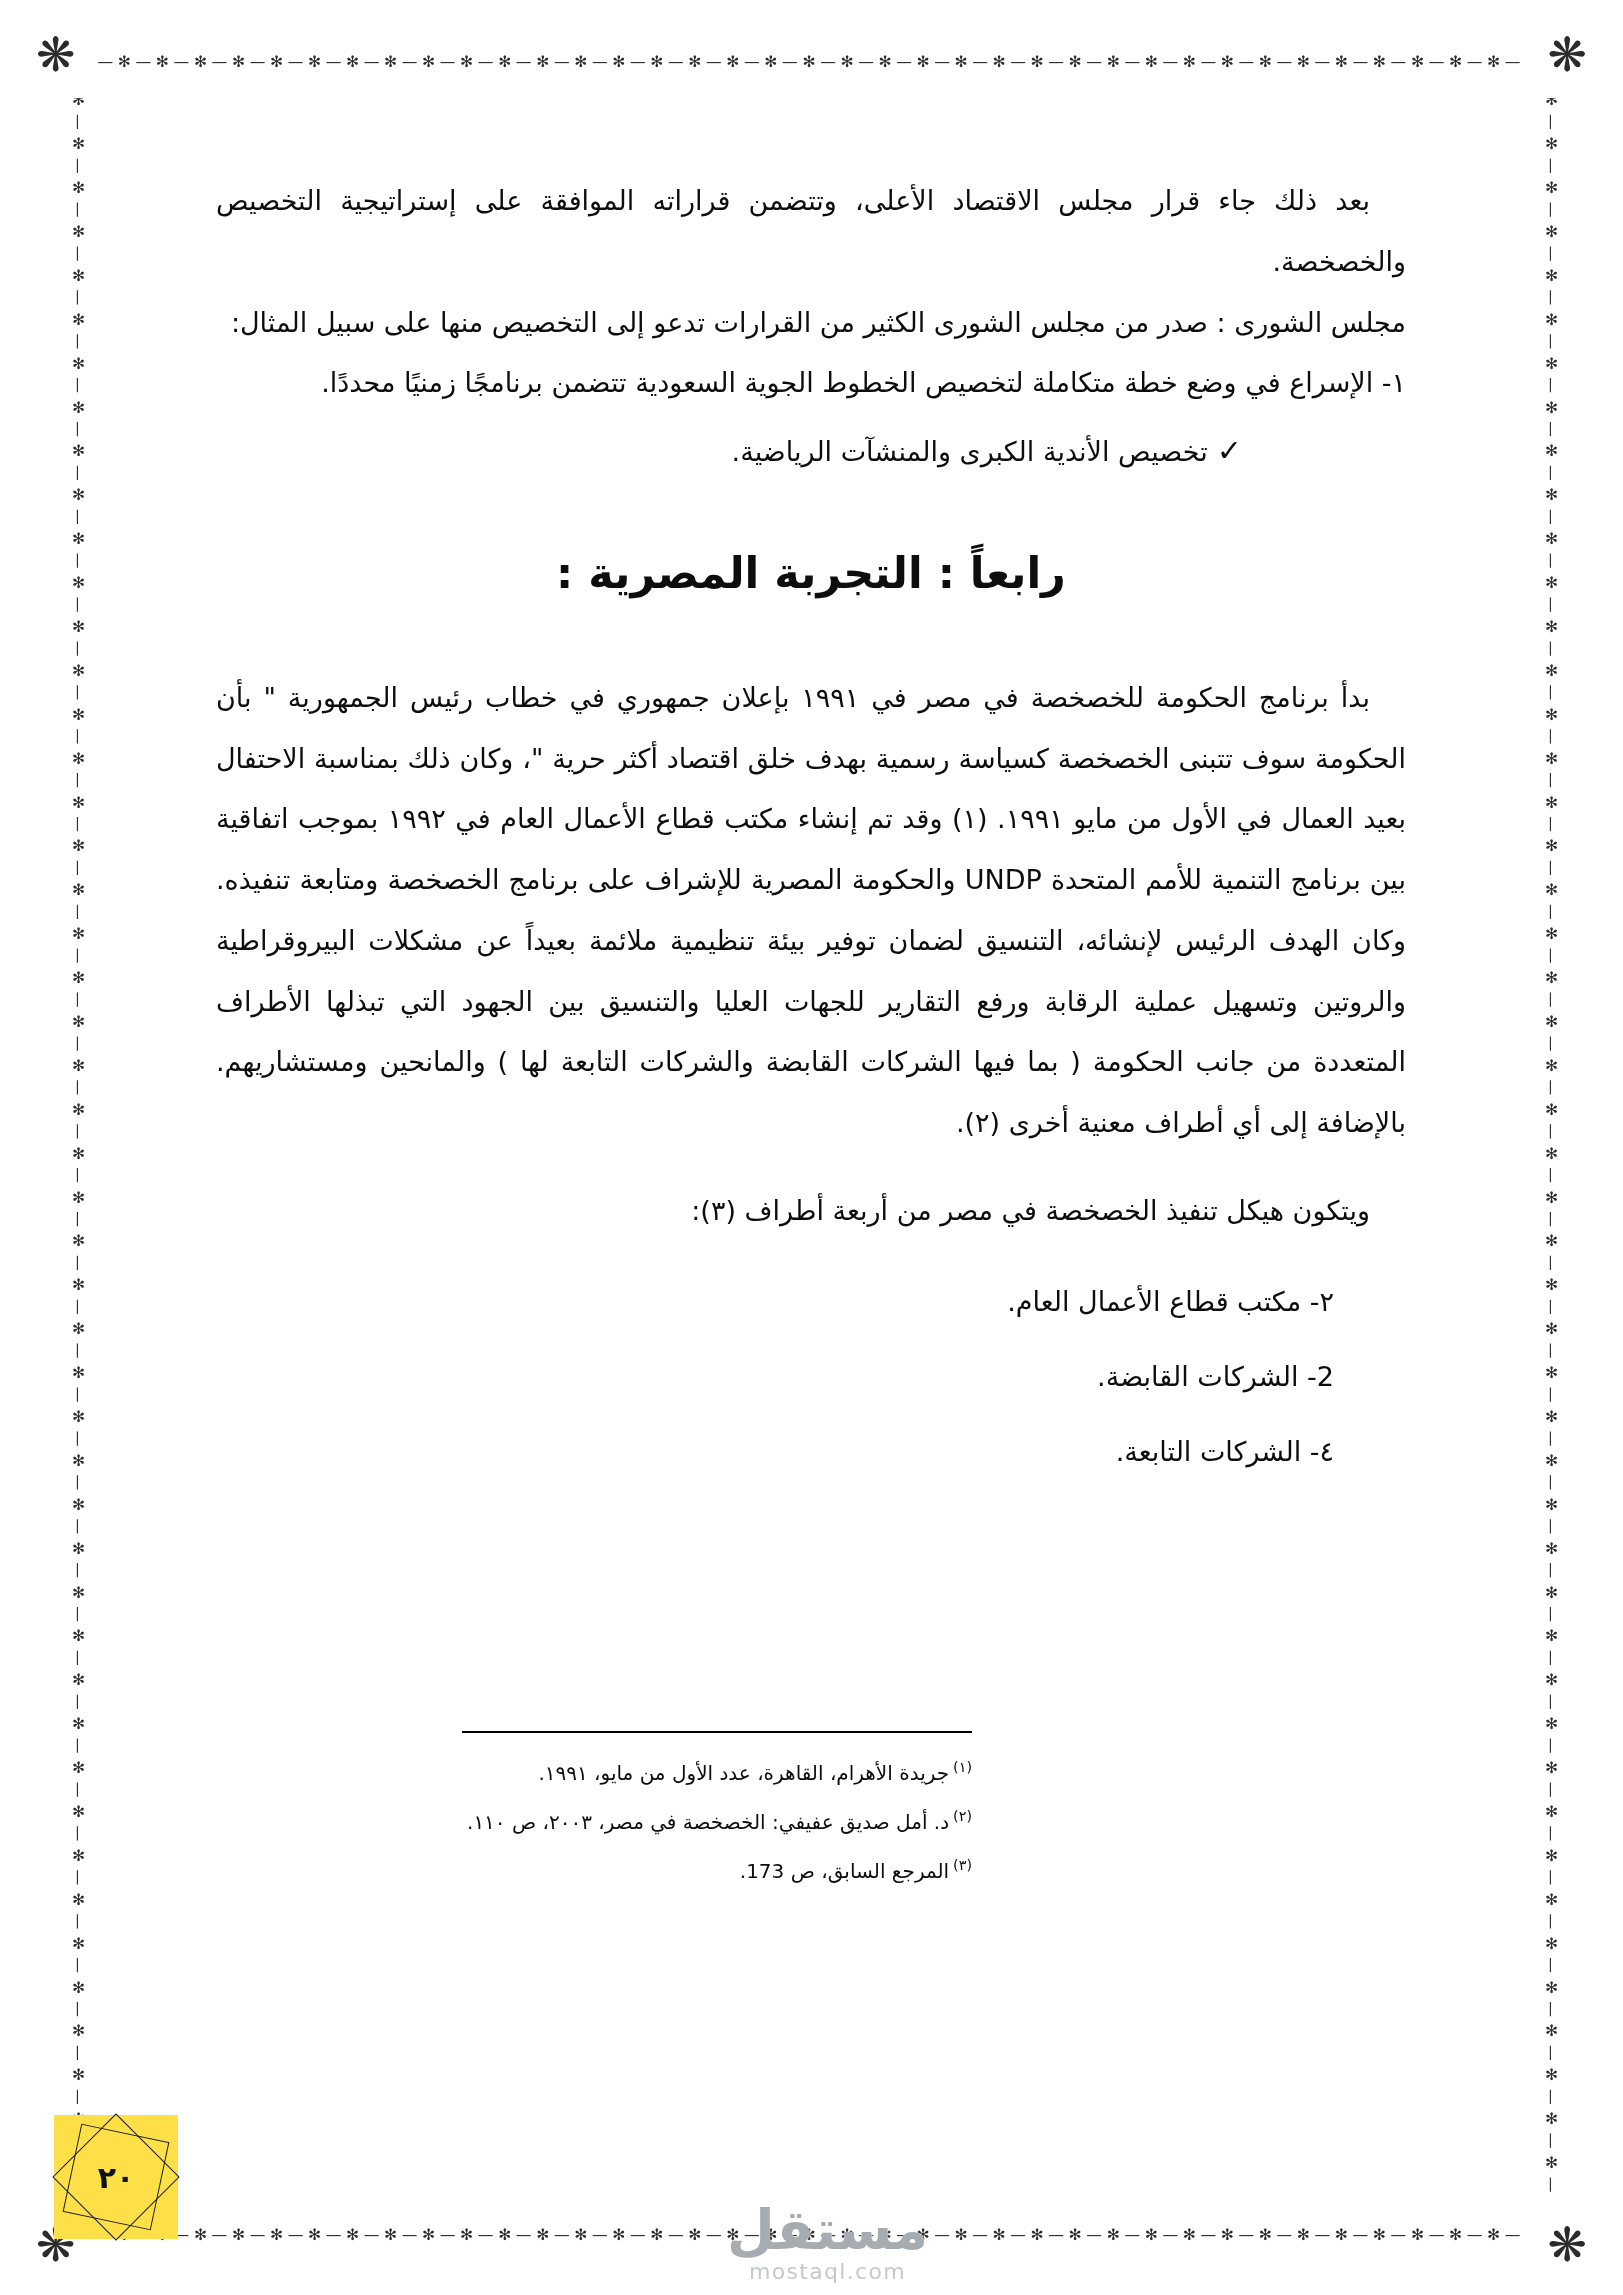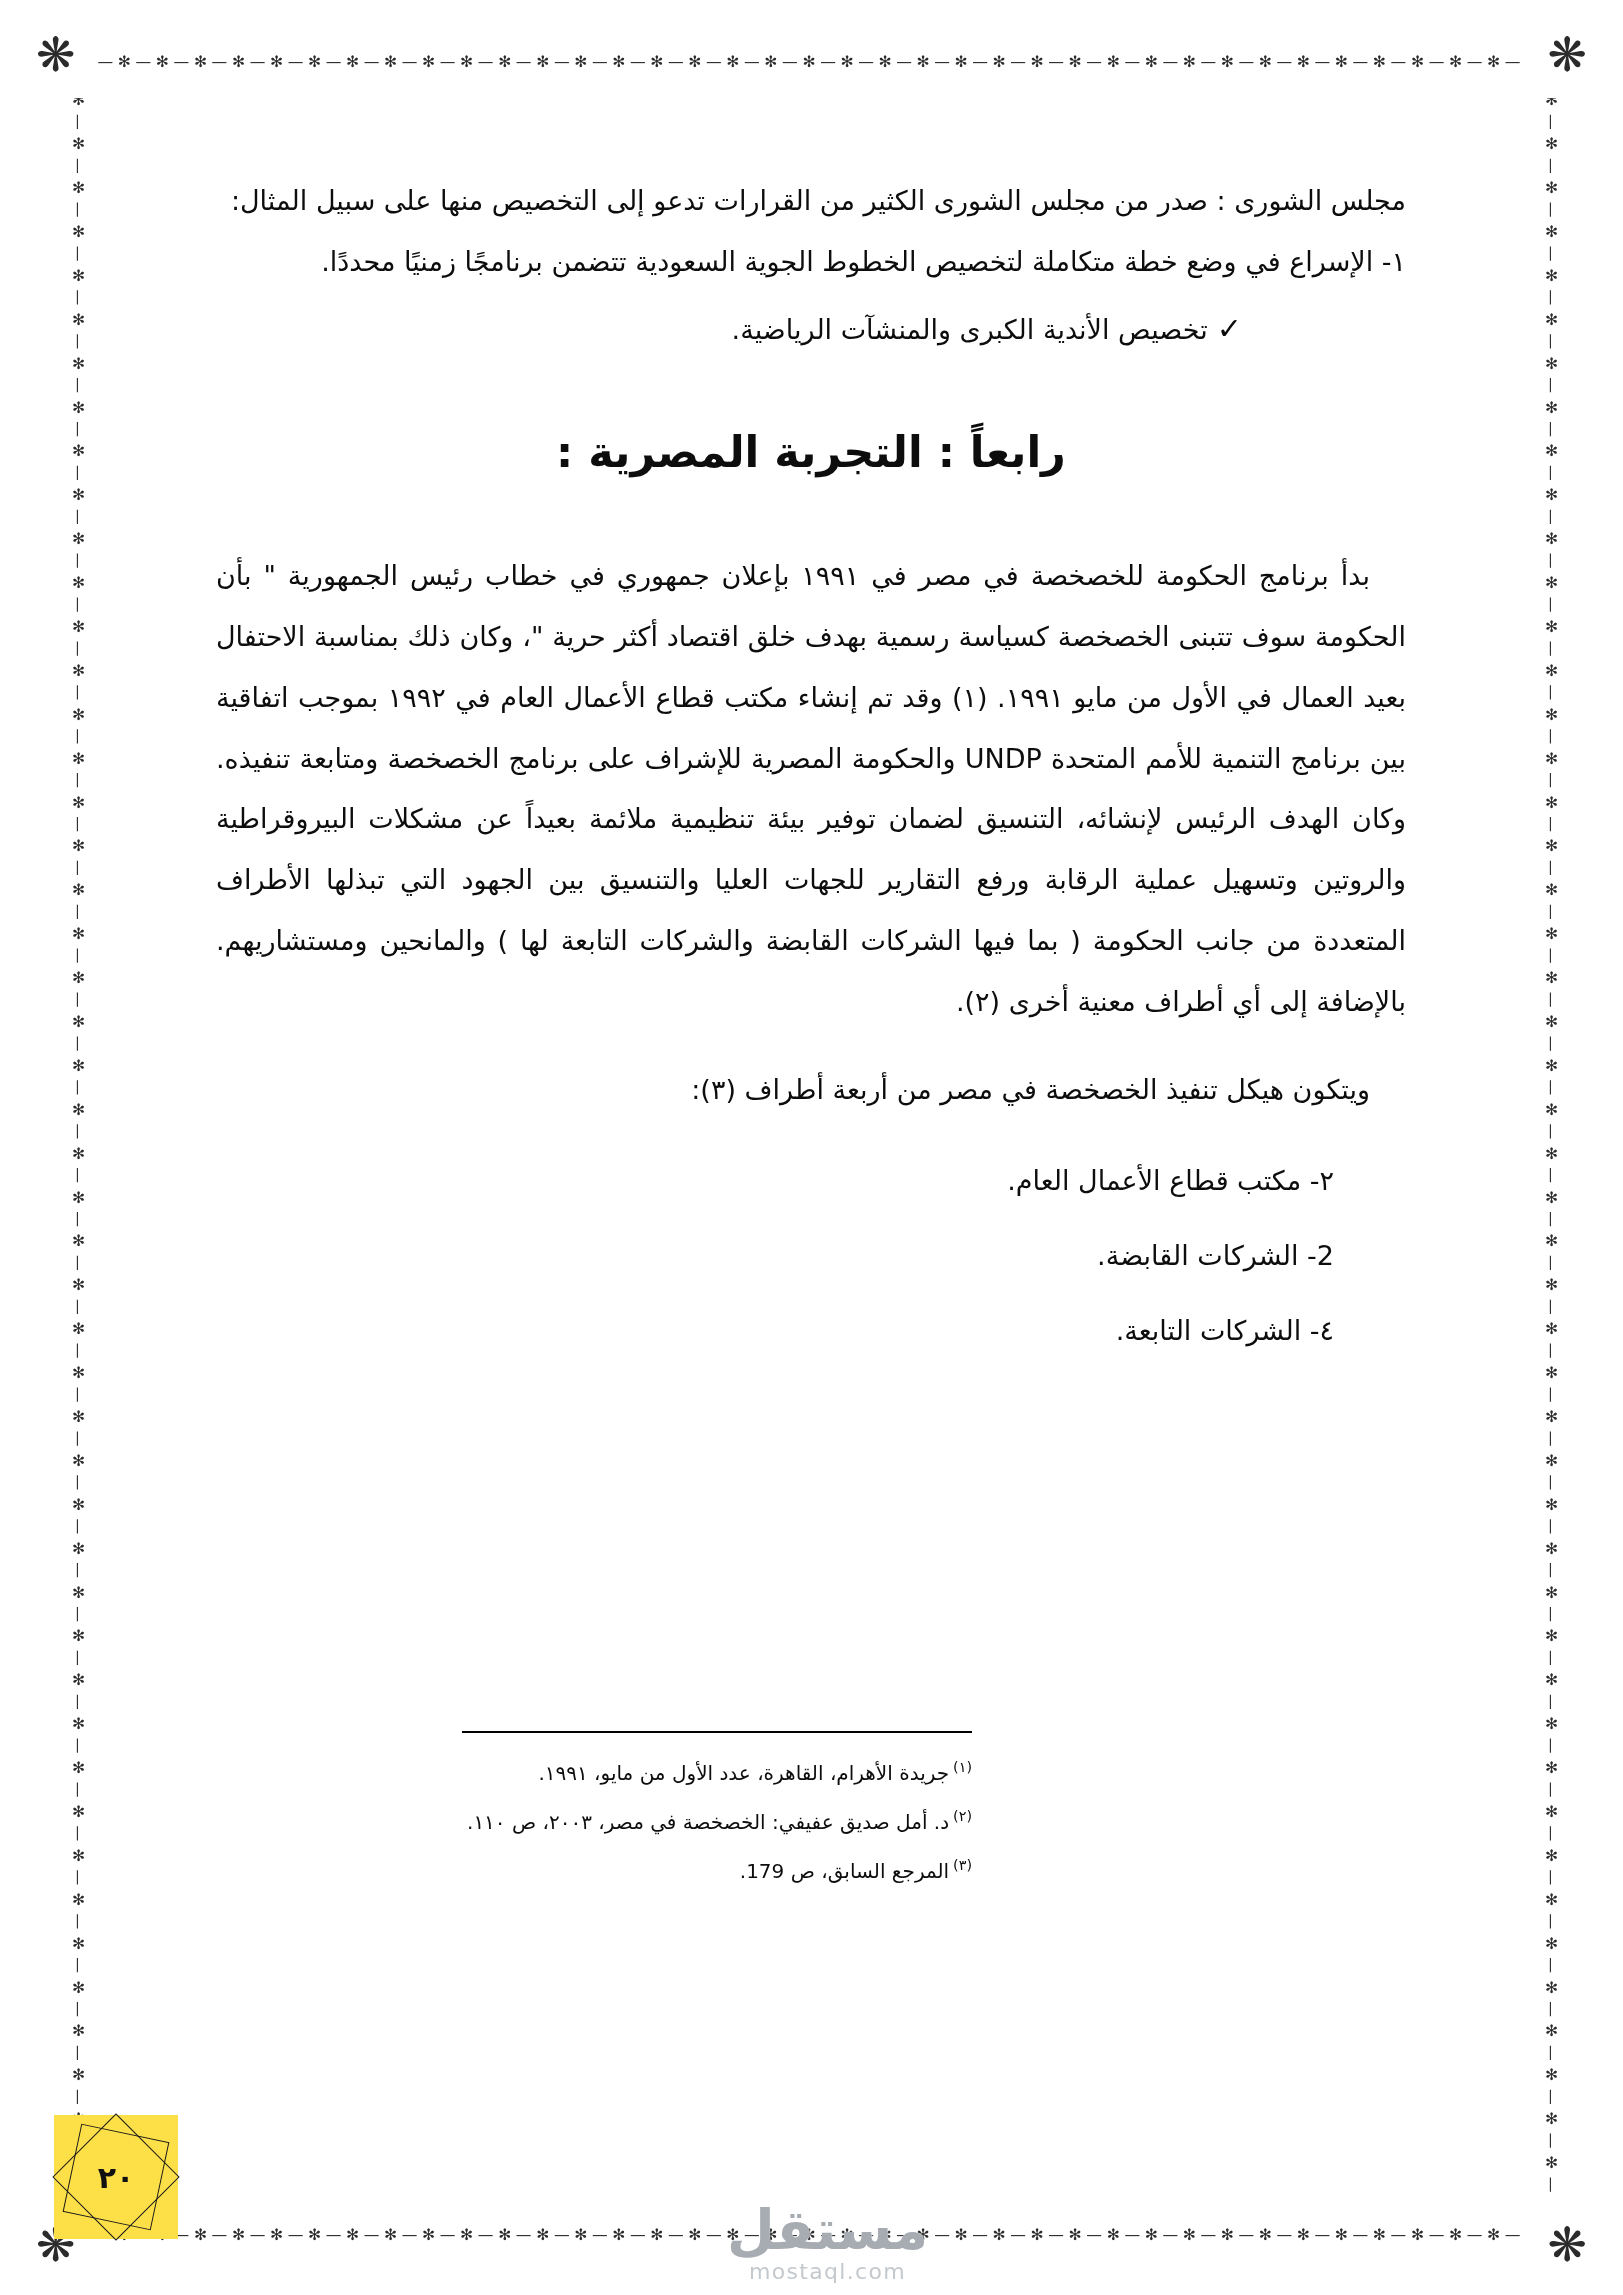--- a/index.html
+++ b/index.html
@@ -181,20 +181,21 @@
   <div class="border-strip strip-bottom">—✻—✻—✻—✻—✻—✻—✻—✻—✻—✻—✻—✻—✻—✻—✻—✻—✻—✻—✻—✻—✻—✻—✻—✻—✻—✻—✻—✻—✻—✻—✻—✻—✻—✻—✻—✻—✻—✻—✻—✻—✻—✻—✻—✻—✻—✻—✻—✻—✻—✻—✻—✻—✻—✻—✻—✻—✻—✻—✻—✻</div>
   <div class="border-strip strip-left">—✻—✻—✻—✻—✻—✻—✻—✻—✻—✻—✻—✻—✻—✻—✻—✻—✻—✻—✻—✻—✻—✻—✻—✻—✻—✻—✻—✻—✻—✻—✻—✻—✻—✻—✻—✻—✻—✻—✻—✻—✻—✻—✻—✻—✻—✻—✻—✻—✻—✻—✻—✻—✻—✻—✻—✻—✻—✻—✻—✻—✻—✻—✻—✻—✻—✻—✻—✻—✻—✻—✻—✻—✻—✻—✻—✻—✻—✻—✻—✻</div>
   <div class="border-strip strip-right">—✻—✻—✻—✻—✻—✻—✻—✻—✻—✻—✻—✻—✻—✻—✻—✻—✻—✻—✻—✻—✻—✻—✻—✻—✻—✻—✻—✻—✻—✻—✻—✻—✻—✻—✻—✻—✻—✻—✻—✻—✻—✻—✻—✻—✻—✻—✻—✻—✻—✻—✻—✻—✻—✻—✻—✻—✻—✻—✻—✻—✻—✻—✻—✻—✻—✻—✻—✻—✻—✻—✻—✻—✻—✻—✻—✻—✻—✻—✻—✻</div>
   <div class="corner-ornament corner-tl">❋</div>
   <div class="corner-ornament corner-tr">❋</div>
   <div class="corner-ornament corner-bl">❋</div>
   <div class="corner-ornament corner-br">❋</div>
 </div>
 
 <main class="content">
+  <p class="indent">بعد ذلك جاء قرار مجلس الاقتصاد الأعلى، وتتضمن قراراته الموافقة على إستراتيجية التخصيص والخصخصة.</p>
   <p>مجلس الشورى : صدر من مجلس الشورى الكثير من القرارات تدعو إلى التخصيص منها على سبيل المثال:</p>
   <p>١- الإسراع في وضع خطة متكاملة لتخصيص الخطوط الجوية السعودية تتضمن برنامجًا زمنيًا محددًا.</p>
   <p class="check-line">
     <span class="check-mark">✓</span><span>تخصيص الأندية الكبرى والمنشآت الرياضية.</span>
   </p>
 
   <p class="section-heading">رابعاً : التجربة المصرية :</p>
 
   <p class="indent">بدأ برنامج الحكومة للخصخصة في مصر في ١٩٩١ بإعلان جمهوري في خطاب رئيس الجمهورية " بأن الحكومة سوف تتبنى الخصخصة كسياسة رسمية بهدف خلق اقتصاد أكثر حرية "، وكان ذلك بمناسبة الاحتفال بعيد العمال في الأول من مايو ١٩٩١. (١) وقد تم إنشاء مكتب قطاع الأعمال العام في ١٩٩٢ بموجب اتفاقية بين برنامج التنمية للأمم المتحدة UNDP والحكومة المصرية للإشراف على برنامج الخصخصة ومتابعة تنفيذه. وكان الهدف الرئيس لإنشائه، التنسيق لضمان توفير بيئة تنظيمية ملائمة بعيداً عن مشكلات البيروقراطية والروتين وتسهيل عملية الرقابة ورفع التقارير للجهات العليا والتنسيق بين الجهود التي تبذلها الأطراف المتعددة من جانب الحكومة ( بما فيها الشركات القابضة والشركات التابعة لها ) والمانحين ومستشاريهم. بالإضافة إلى أي أطراف معنية أخرى (٢).</p>
   <p class="indent structure-lead">ويتكون هيكل تنفيذ الخصخصة في مصر من أربعة أطراف (٣):</p>
@@ -208,21 +209,21 @@
 
 <section class="footnotes">
   <hr class="footnote-rule">
   <div class="footnote-item">
     <sup>(١)</sup><span>جريدة الأهرام، القاهرة، عدد الأول من مايو، ١٩٩١.</span>
   </div>
   <div class="footnote-item">
     <sup>(٢)</sup><span>د. أمل صديق عفيفي: الخصخصة في مصر، ٢٠٠٣، ص ١١٠.</span>
   </div>
   <div class="footnote-item">
-    <sup>(٣)</sup><span>المرجع السابق، ص 179.</span>
+    <sup>(٣)</sup><span>المرجع السابق، ص 173.</span>
   </div>
 </section>
 
 <div class="page-number-box">
   <div class="sq sq-rot"></div>
   <div class="sq sq-tilt"></div>
   <div class="page-number">٢٠</div>
 </div>
 
 <div class="watermark">

